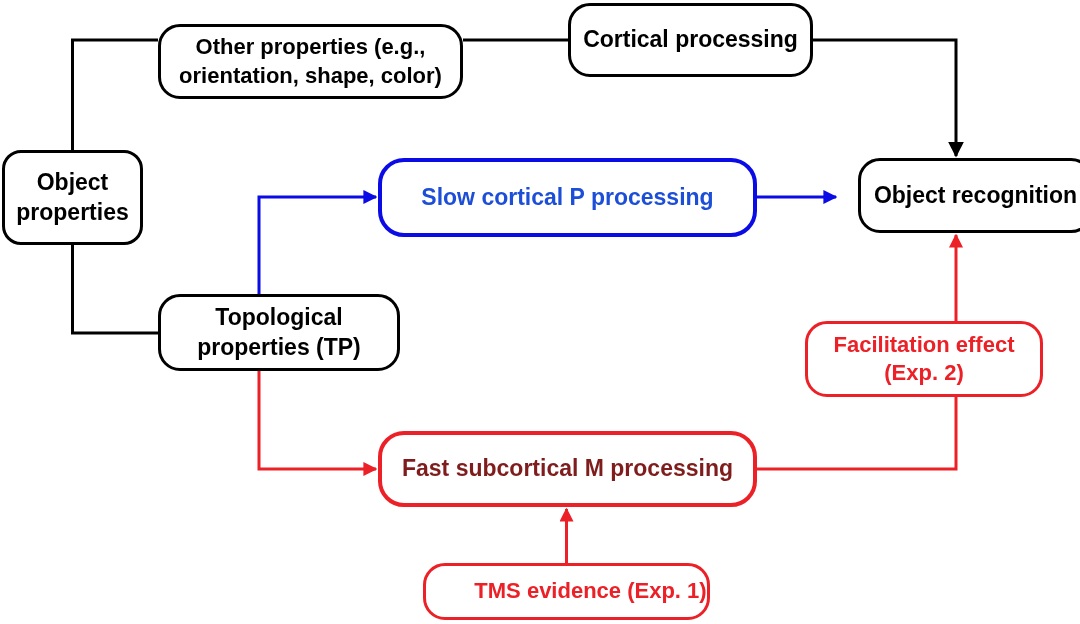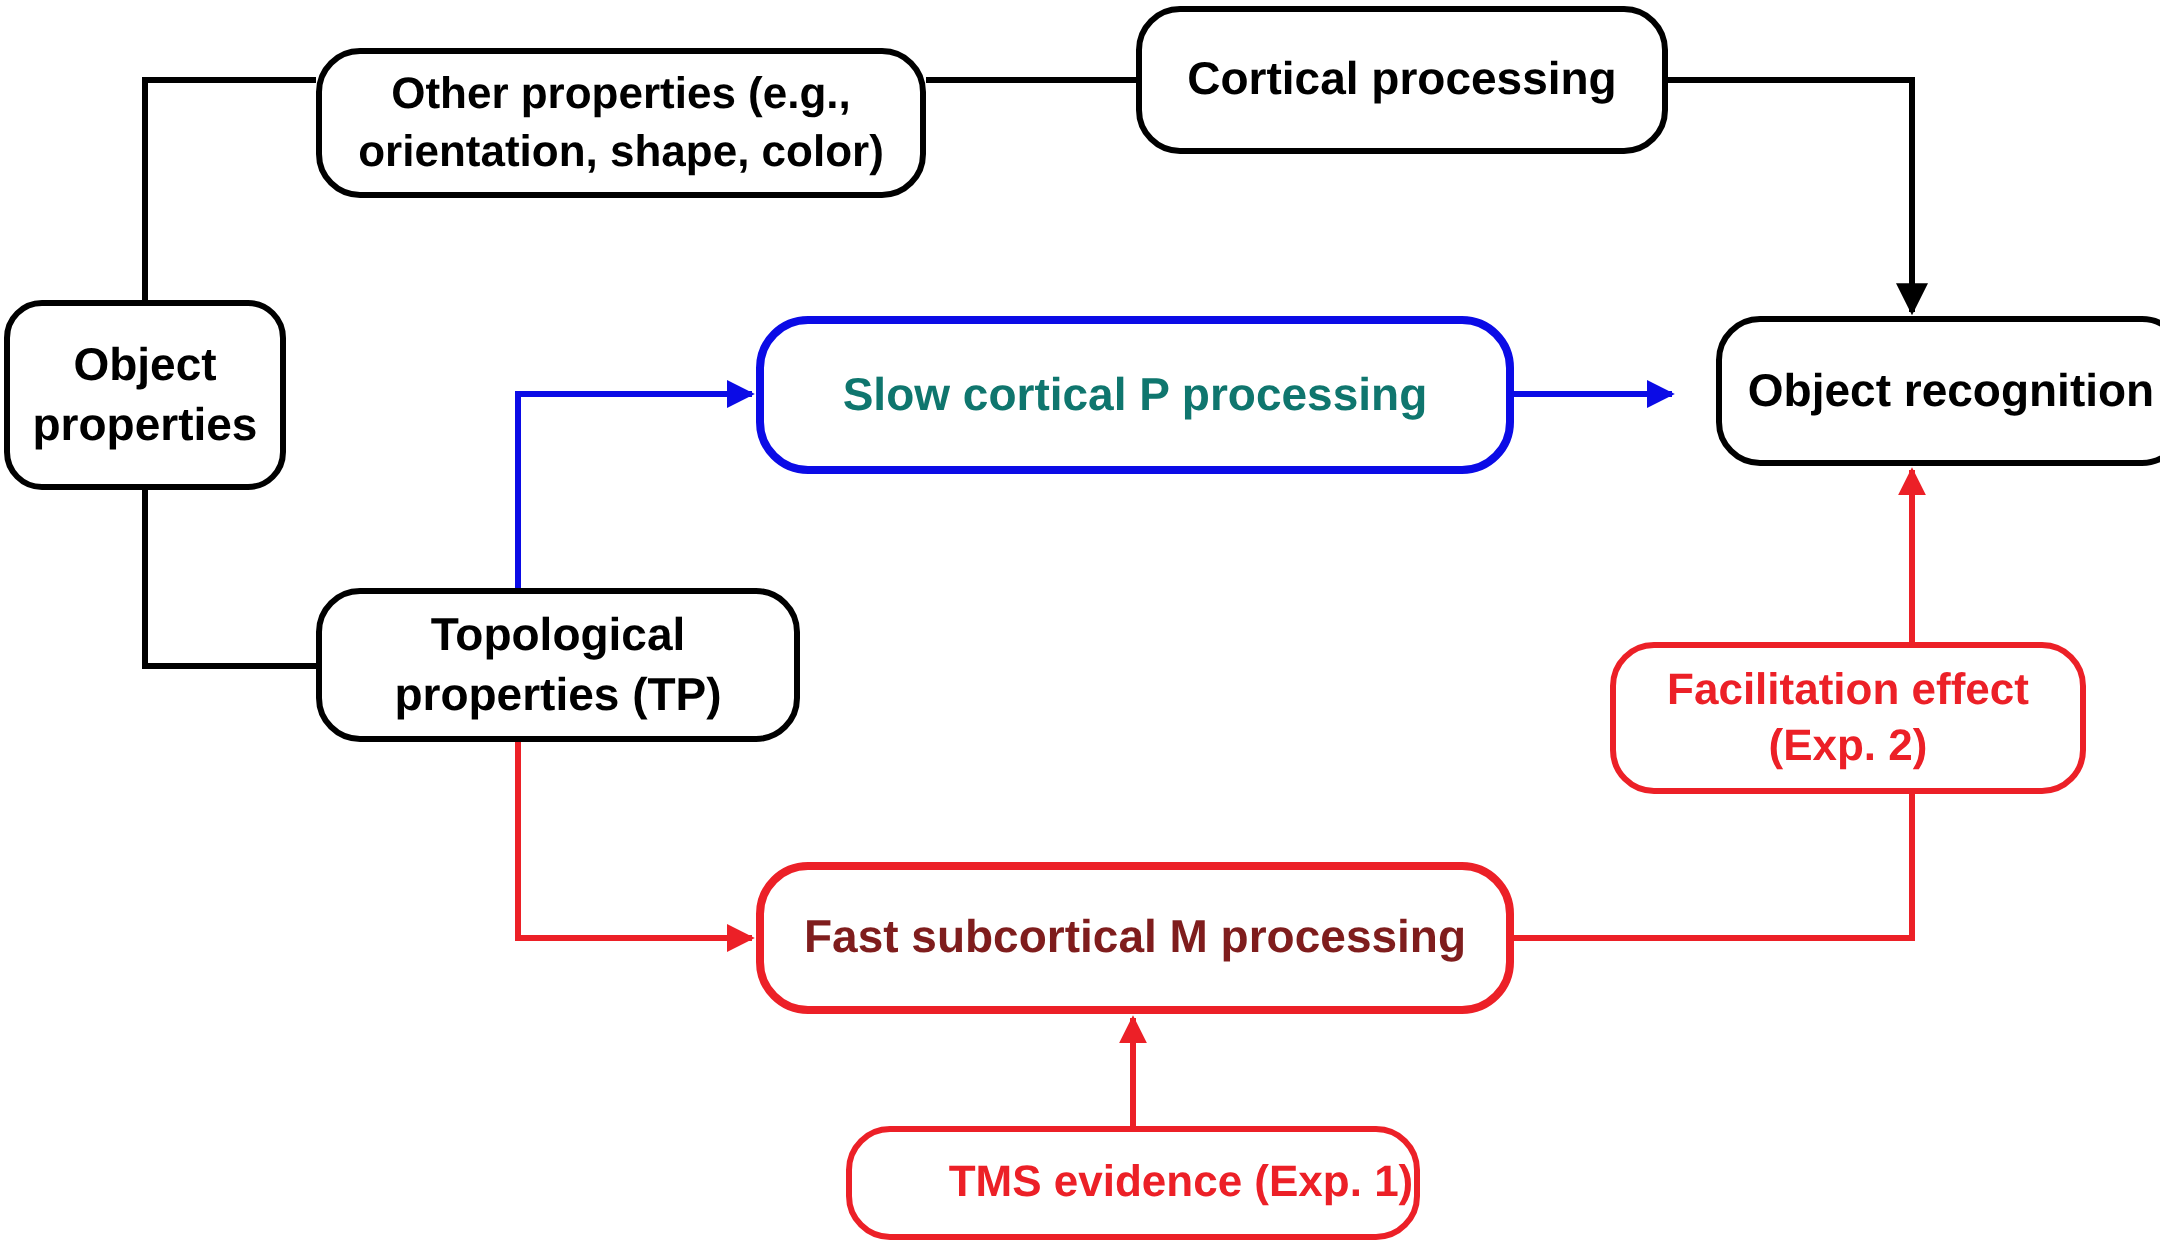--- a/index.html
+++ b/index.html
@@ -25,27 +25,27 @@
     text-align: center;
     font-weight: 700;
     background: #ffffff;
     border: 3px solid #000000;
     border-radius: 22px;
     white-space: pre-line;
     line-height: 1.28;
     font-size: 23px;
     color: #000000;
   }
-  .node-blue  { border-color: #0b0be6; color: #0f766e; border-width: 4px; border-radius: 26px; }
+  .node-blue  { border-color: #0b0be6; color: #1d4ed8; border-width: 4px; border-radius: 26px; }
   .node-red   { border-color: #ec2027; color: #ec2027; }
   .node-red-thick { border-color: #ec2027; color: #7f1d1d; border-width: 4px; border-radius: 26px; }
   .fs22 { font-size: 22px; }
 
   .n-other        { left: 158px; top: 3px;   width: 305px; height: 75px; margin-top: 21px; }
-  .n-cortical     { left: 568px; top: 3px;   width: 266px; height: 74px; }
+  .n-cortical     { left: 568px; top: 3px;   width: 245px; height: 74px; }
   .n-objprops     { left: 2px;   top: 150px; width: 141px; height: 95px; border-radius: 19px; }
   .n-slow         { left: 378px; top: 158px; width: 379px; height: 79px; }
   .n-recognition  { left: 838px; top: 158px; width: 235px; height: 75px; margin-left: 20px; }
   .n-topological  { left: 158px; top: 294px; width: 242px; height: 77px; }
   .n-facilitation { left: 805px; top: 321px; width: 238px; height: 76px; }
   .n-fast         { left: 378px; top: 431px; width: 379px; height: 76px; }
   .n-tms          { left: 423px; top: 563px; width: 287px; height: 57px; padding-left: 48px; }
 </style>
 </head>
 <body>

